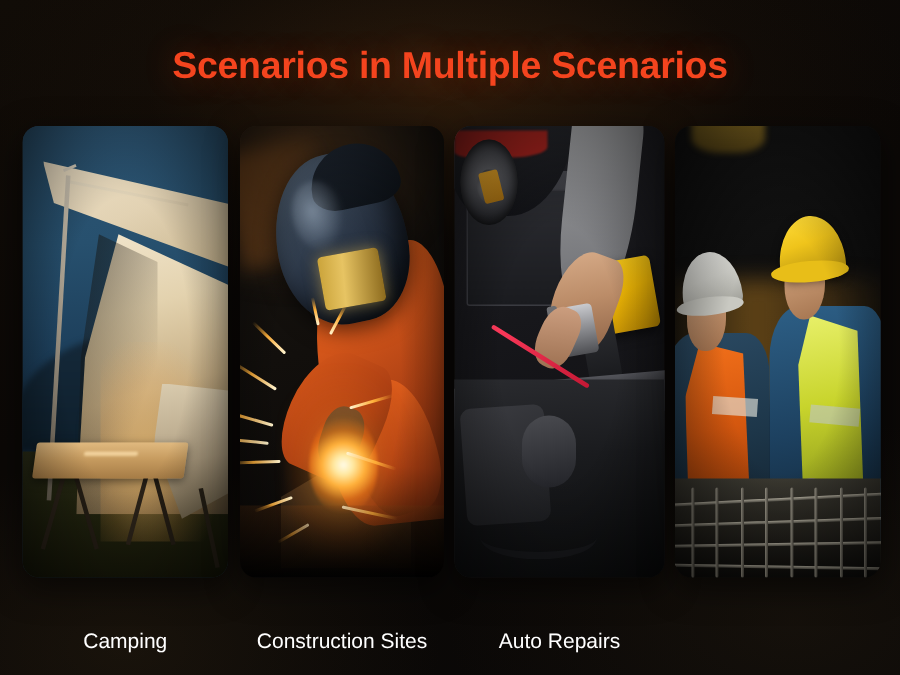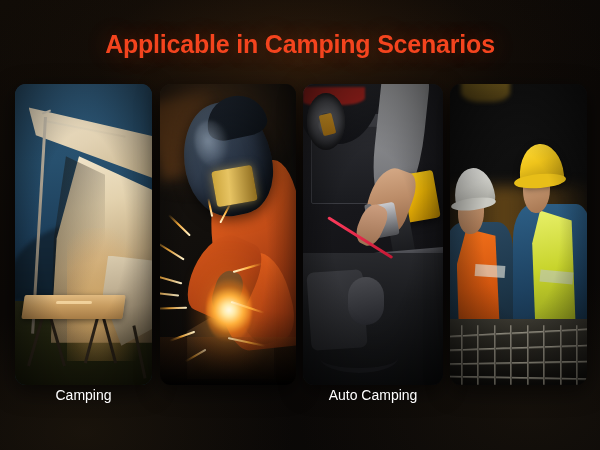--- a/index.html
+++ b/index.html
@@ -365,35 +365,35 @@
   .c3-gloveA { left:26%; top:80%; width:16%; height:9%; background:linear-gradient(160deg,#9c9a92,#5c5a52); border-radius:40%; transform:rotate(-8deg); }
   .c3-gloveB { left:58%; top:78%; width:17%; height:10%; background:linear-gradient(160deg,#a6a49b,#615f56); border-radius:40%; transform:rotate(-10deg); }
   
   .c3-rebar { left:-6%; bottom:0; width:112%; height:22%; background:linear-gradient(180deg,#3a3830 0%,#211f1a 60%,#0d0c0a 100%); }
   .rb { position:absolute; background:linear-gradient(180deg,#b5b0a0,#57544b); height:2px; border-radius:1px; }
   .rbv { position:absolute; background:linear-gradient(90deg,#9d988a,#4a473f); width:2px; border-radius:1px; }
   .c3-vig { inset:0; background:radial-gradient(ellipse at 52% 50%, rgba(0,0,0,0) 38%, rgba(0,0,0,0.66) 100%); }
 
   
   .caption {
-    position:absolute; top:385px; height:20px;
+    position:absolute; top:417px; height:20px;
     text-align:center; color:#ffffff;
     font-size:14px; line-height:20px; white-space:nowrap;
   }
   #cap-0 { left:15px;  width:137px; }
   #cap-1 { left:158px; width:140px; }
   #cap-2 { left:303px; width:140px; }
   #cap-3 { left:450px; width:137px; }
 </style>
 </head>
 <body>
 
 <div id="stage">
 
-  <div id="title">Applicable in Camping Scenarios</div>
+  <div id="title">Scenarios in Multiple Scenarios</div>
 
   <div class="card" id="card-0">
     <div class="scene">
       <i class="c0-sky"></i>
       <i class="c0-hills"></i>
       <i class="c0-hill2"></i>
       <i class="c0-grass"></i>
       <i class="c0-fly"></i>
       <i class="c0-body"></i>
       <i class="c0-bodyshade"></i>
@@ -504,15 +504,16 @@
       <b class="rbv" style="left:44%; bottom:0; height:20%;"></b>
       <b class="rbv" style="left:56%; bottom:0; height:20%;"></b>
       <b class="rbv" style="left:68%; bottom:0; height:20%;"></b>
       <b class="rbv" style="left:80%; bottom:0; height:20%;"></b>
       <b class="rbv" style="left:92%; bottom:0; height:20%;"></b>
       <i class="c3-vig"></i>
     </div>
   </div>
 
   <div class="caption" id="cap-0">Camping</div>
-  <div class="caption" id="cap-2">Auto Camping</div>
+  <div class="caption" id="cap-1">Construction Sites</div>
+  <div class="caption" id="cap-2">Auto Repairs</div>
 
 </div>
 
 </body></html>

